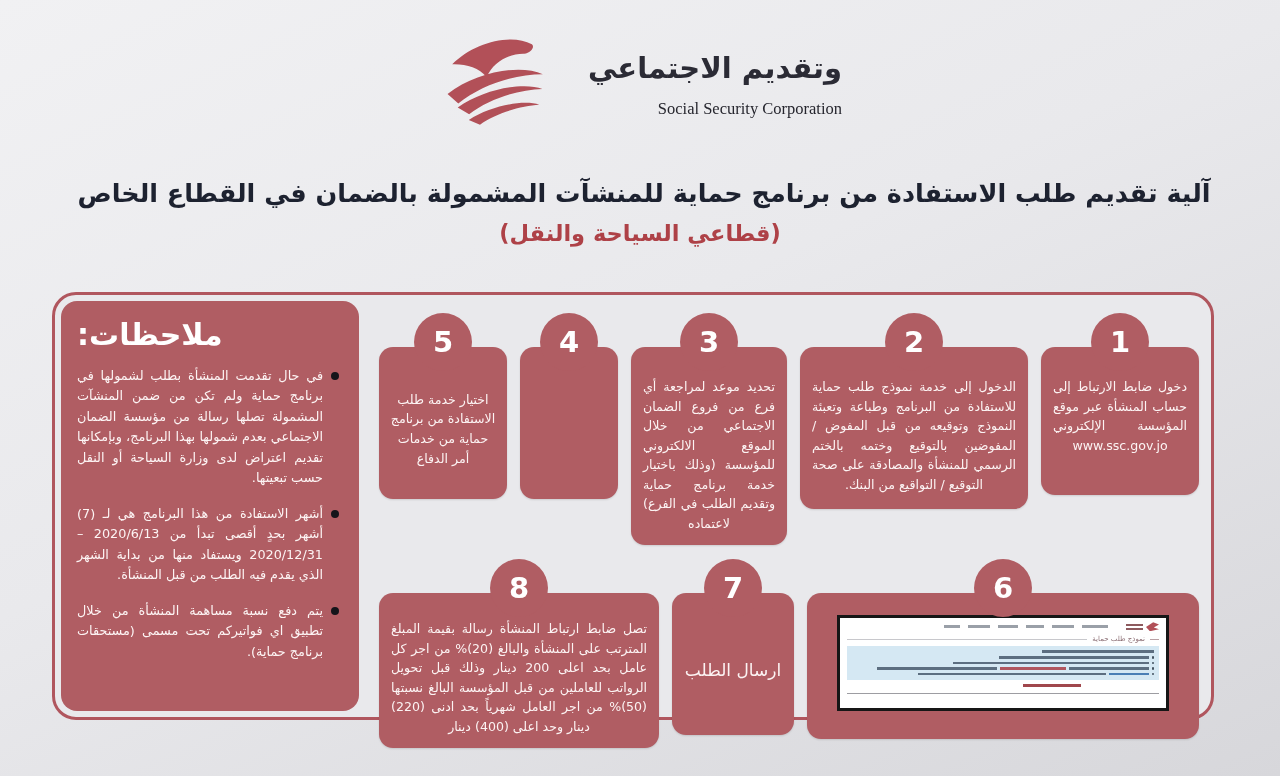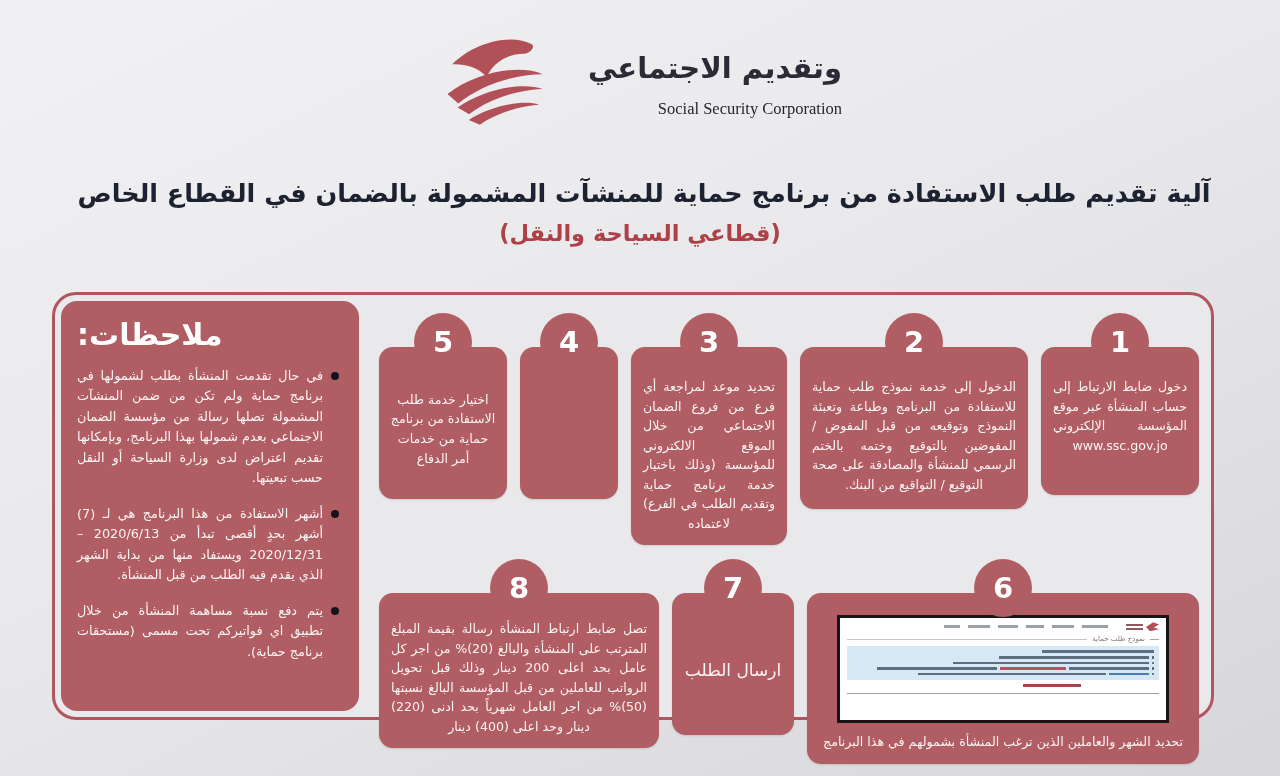--- a/index.html
+++ b/index.html
@@ -69,21 +69,21 @@
   .s2 { width:228px; min-height:162px; }
   .s3 { width:156px; min-height:168px; }
   .s4 { width:98px;  min-height:152px; }
   .s5 { width:128px; min-height:152px; }
   .s6 { width:392px; min-height:146px; padding-top:22px; }
   .s7 { width:122px; min-height:142px; }
   .s8 { width:280px; min-height:146px; padding-top:26px; }
 
   
   .shot {
-    width:332px; height:108px; margin:0 auto; background:#ffffff;
+    width:332px; height:96px; margin:0 auto; background:#ffffff;
     border:3px solid #161616; padding:4px 7px; direction:rtl; overflow:hidden;
   }
   .shot-top { display:flex; align-items:center; gap:6px; }
   .shot-logo { display:flex; align-items:center; gap:3px; }
   .shot-logo-mark { width:13px; height:9px; background:#b25058; clip-path:polygon(0 55%,55% 0,100% 25%,60% 60%,100% 80%,30% 100%); }
   .shot-logo-lines { display:flex; flex-direction:column; gap:2px; }
   .shot-logo-lines i { display:block; width:17px; height:2px; background:#8d5a5e; }
   .shot-nav { display:flex; gap:8px; margin-right:12px; align-items:center; }
   .shot-nav i { display:block; height:3px; background:#9aa0a8; }
   .shot-head { display:flex; align-items:center; gap:5px; margin-top:4px; }
@@ -202,21 +202,20 @@
                 <i class="b" style="width:40px"></i>
                 <i class="g" style="width:188px"></i>
               </div>
           </div>
           <div class="shot-link-row">
               <i></i>
             </div>
           <div class="shot-rule"></div>
         </div>
 
-        <p class="s6-caption">تحديد الشهر والعاملين الذين ترغب المنشأة بشمولهم في هذا البرنامج</p>
       </div>
 
       <div class="step-card s7 center">
         <div class="step-num">7</div>
         <p class="big-label">ارسال الطلب</p>
       </div>
 
       <div class="step-card s8">
         <div class="step-num">8</div>
         <p>تصل ضابط ارتباط المنشأة رسالة بقيمة المبلغ المترتب على المنشأة والبالغ (20)% من اجر كل عامل بحد اعلى 200 دينار وذلك قبل تحويل الرواتب للعاملين من قبل المؤسسة البالغ نسبتها (50)% من اجر العامل شهرياً بحد ادنى (220) دينار وحد اعلى (400) دينار</p>

